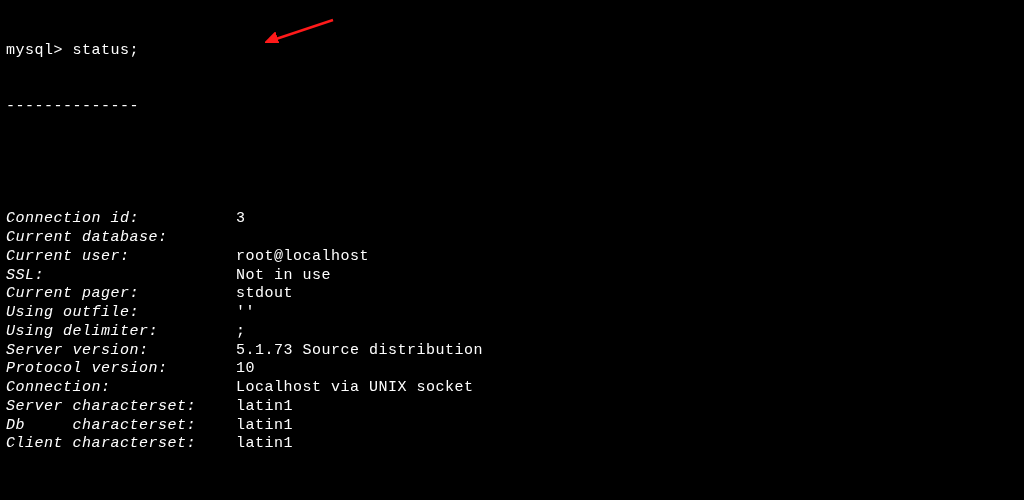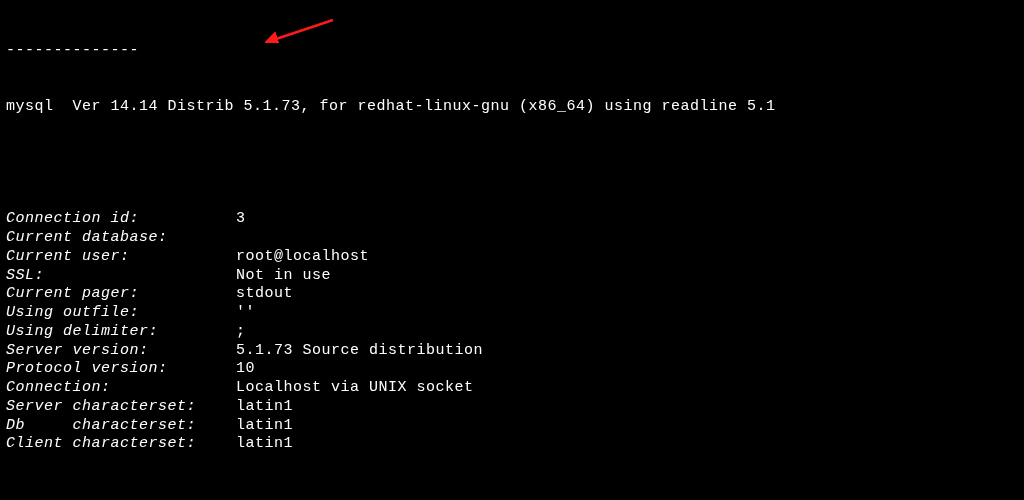--- a/index.html
+++ b/index.html
@@ -38,22 +38,22 @@
   }
   .arrow svg {
     width: 100%;
     height: 100%;
   }
 </style>
 </head>
 <body>
 
 <div class="terminal">
+  <span class="row"><span>mysql&gt;</span> <span>status;</span></span>
   <span class="row">--------------</span>
-  <span class="row">mysql  Ver 14.14 Distrib 5.1.73, for redhat-linux-gnu (x86_64) using readline 5.1</span>
   <span class="row"> </span>
   <div id="fields"><span class="row"><span class="label">Connection id:</span><span>3</span></span><span class="row"><span class="label">Current database:</span><span></span></span><span class="row"><span class="label">Current user:</span><span>root@localhost</span></span><span class="row"><span class="label">SSL:</span><span>Not in use</span></span><span class="row"><span class="label">Current pager:</span><span>stdout</span></span><span class="row"><span class="label">Using outfile:</span><span>''</span></span><span class="row"><span class="label">Using delimiter:</span><span>;</span></span><span class="row"><span class="label">Server version:</span><span>5.1.73 Source distribution</span></span><span class="row"><span class="label">Protocol version:</span><span>10</span></span><span class="row"><span class="label">Connection:</span><span>Localhost via UNIX socket</span></span><span class="row"><span class="label">Server characterset:</span><span>latin1</span></span><span class="row"><span class="label">Db     characterset:</span><span>latin1</span></span><span class="row"><span class="label">Client characterset:</span><span>latin1</span></span></div>
   
   
   
   
   
 </div>
 
 <div class="arrow">

